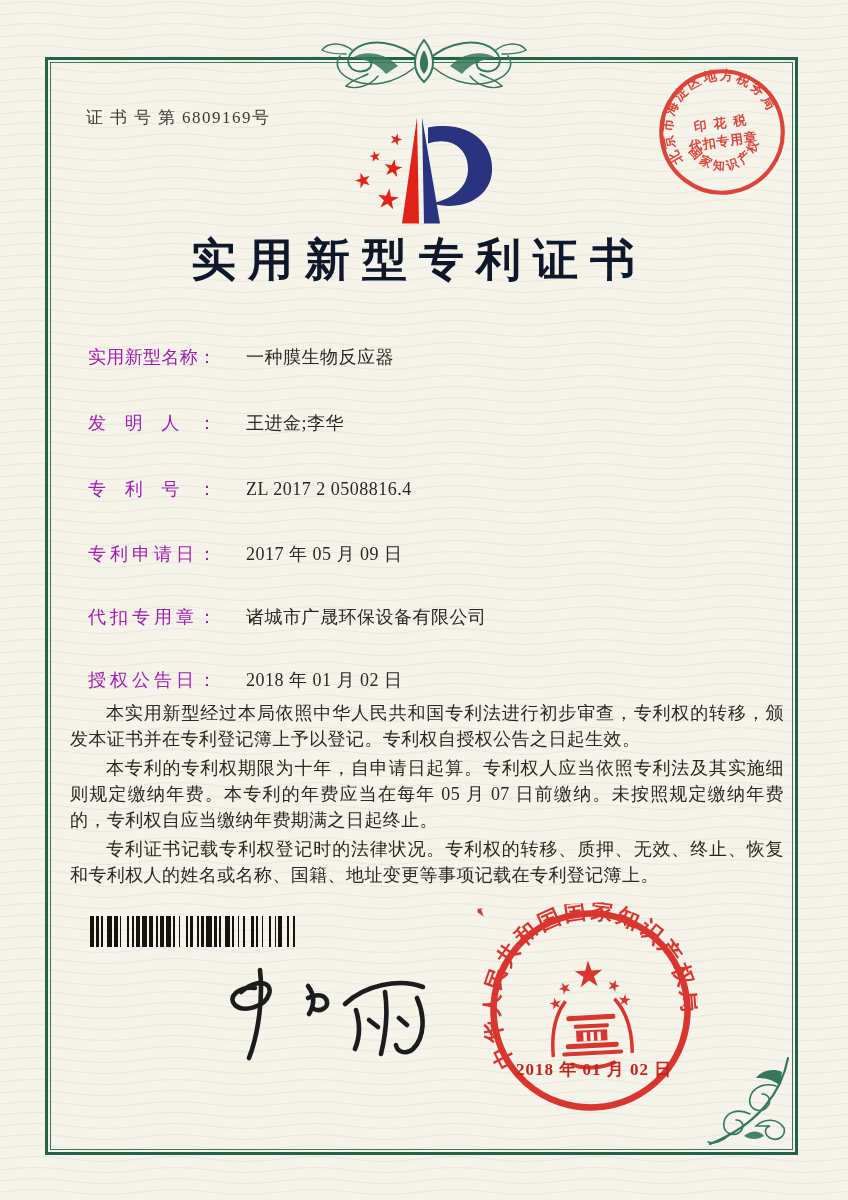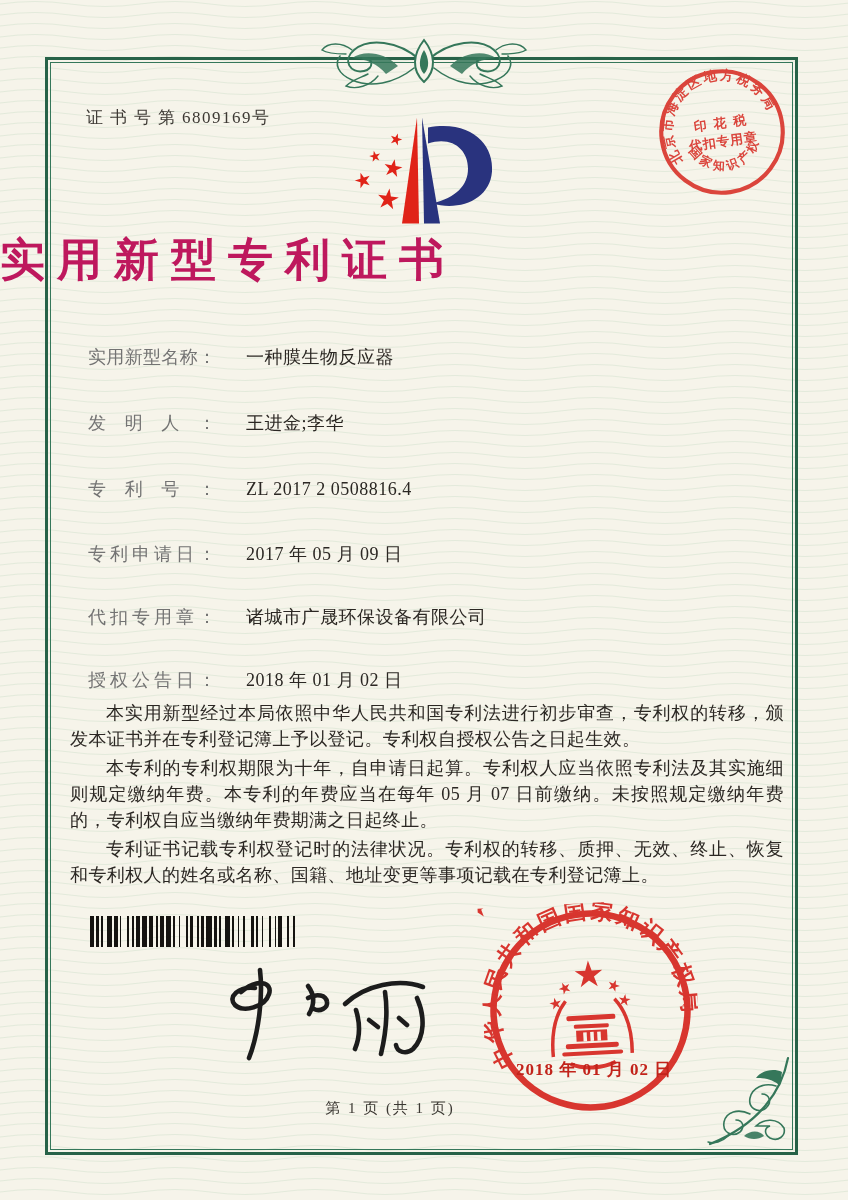--- a/index.html
+++ b/index.html
@@ -25,27 +25,27 @@
     position:absolute;left:86px;top:106px;font-size:17px;color:#3c3833;
   }
   .cert-no .sp{letter-spacing:7px;}
   .cert-no .num{letter-spacing:1.5px;}
   .logo-wrap{position:absolute;left:332px;top:100px;width:190px;height:138px;}
   .tax-seal{
     position:absolute;left:653px;top:63px;width:138px;height:138px;
     transform:rotate(-8deg);mix-blend-mode:multiply;opacity:.92;
   }
   .title{
-    position:absolute;left:0;right:10px;top:230px;
-    font-size:45px;font-weight:bold;letter-spacing:12px;color:#be185d;
+    position:absolute;left:0;right:10px;top:230px;text-align:center;
+    font-size:45px;font-weight:bold;letter-spacing:12px;color:#0f172a;
   }
   .field{position:absolute;left:88px;font-size:18px;white-space:nowrap;}
   .field .lbl{
     display:inline-block;width:128px;text-align:justify;text-align-last:justify;
-    color:#737373;
+    color:#a21caf;
   }
   .field .val{margin-left:30px;letter-spacing:.5px;}
   .f0{top:345px}.f1{top:411px}.f2{top:477px}.f3{top:542px}.f4{top:605px}.f5{top:668px}
   .body-text{
     position:absolute;left:70px;top:700px;width:714px;
     font-size:18px;line-height:26px;text-align:justify;letter-spacing:.4px;
   }
   .body-text p{margin:0 0 3px 0;text-indent:2em;}
   .barcode{
     position:absolute;left:90px;top:916px;width:230px;height:31px;
@@ -398,16 +398,15 @@
           <rect x="77" y="148" width="61" height="4" rx="2"></rect>
           <path d="M68,152 C67,130 72,110 83,97" fill="none" stroke="#d5241e" stroke-width="3.5"></path>
           <path d="M147,152 C148,130 143,110 132,97" fill="none" stroke="#d5241e" stroke-width="3.5"></path>
           <path d="M85,160 C98,166 117,166 130,160" fill="none" stroke="#d5241e" stroke-width="4"></path>
         </g>
       </g>
     </svg>
 
     <div class="seal-date">2018 年 01 月 02 日</div>
 
-    <div class="footer">第 1 页 (共 1 页)</div>
 
   </div>
 </div>
 
 </body></html>

